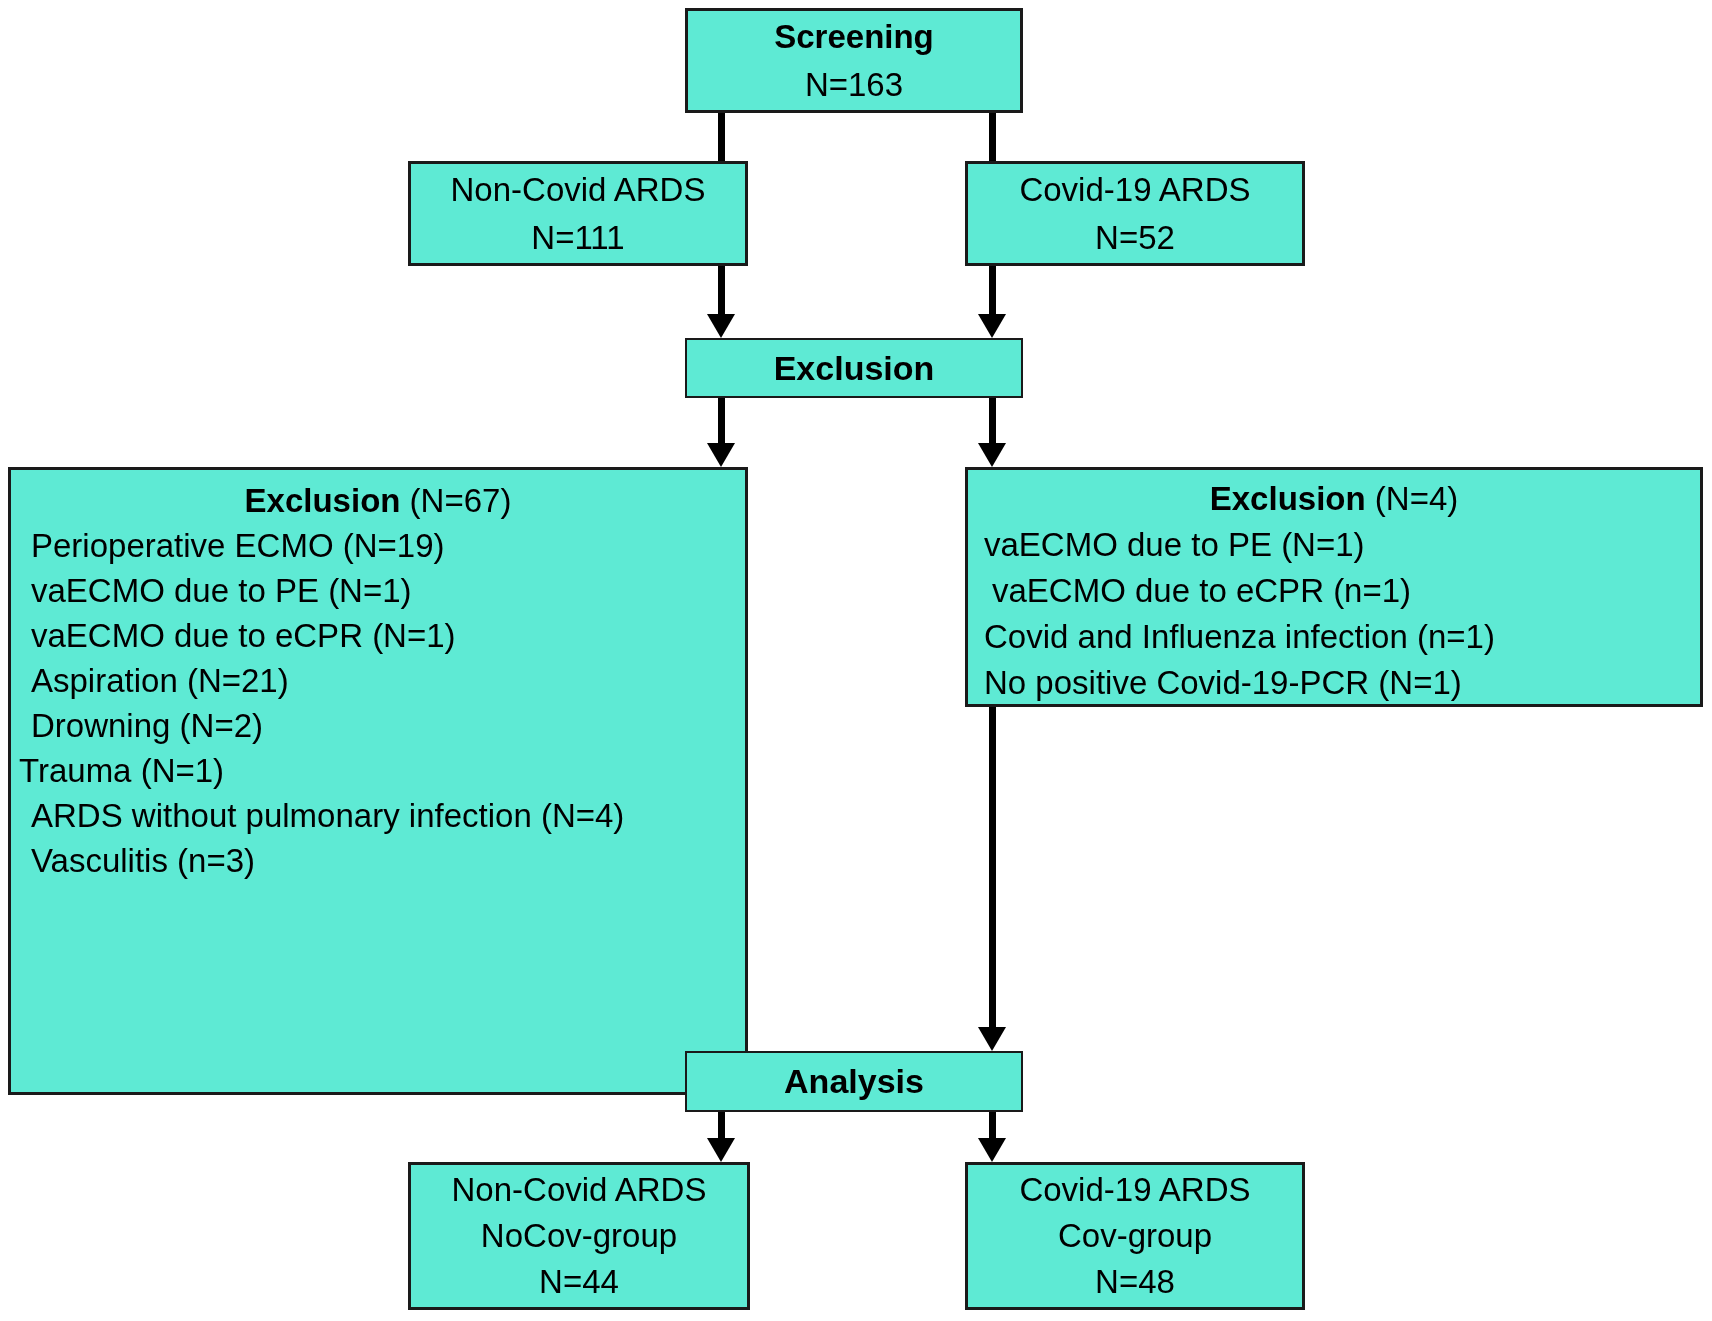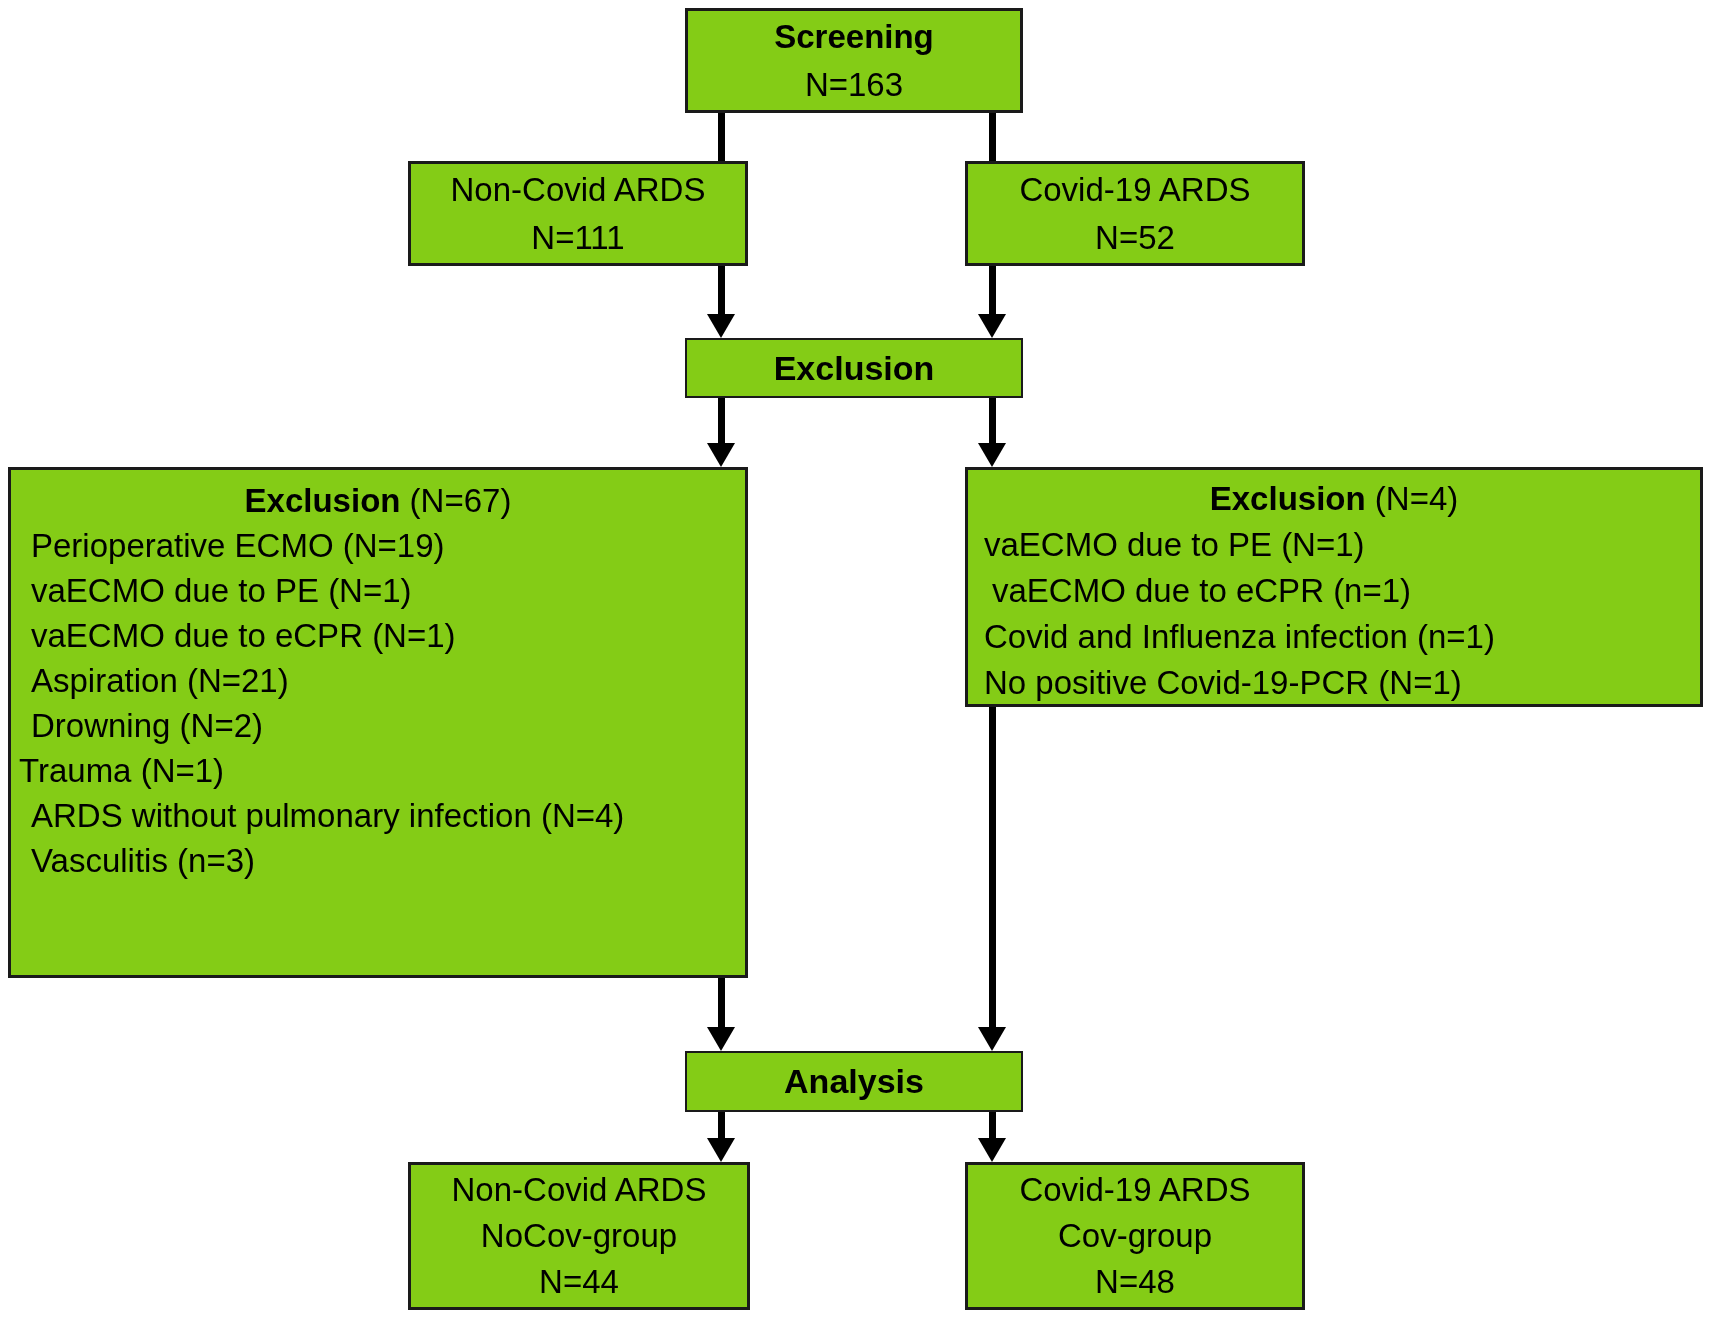--- a/index.html
+++ b/index.html
@@ -13,21 +13,21 @@
     height: 1321px;
     background: #ffffff;
     font-family: "Liberation Sans", sans-serif;
     color: #000000;
     overflow: hidden;
   }
   .box {
     position: absolute;
     box-sizing: border-box;
     border: 3px solid #1a1a1a;
-    background: #84cc16;
+    background: #5eead4;
     z-index: 2;
   }
   .center-content {
     display: flex;
     flex-direction: column;
     justify-content: center;
     align-items: center;
     text-align: center;
   }
   .txt {
@@ -117,21 +117,21 @@
 
   <div class="box center-content" style="left:965px; top:161px; width:340px; height:105px;">
     <div class="txt">Covid-19 ARDS</div>
     <div class="txt">N=52</div>
   </div>
 
   <div class="box center-content" style="left:685px; top:338px; width:338px; height:60px; border-width:2px;">
     <div class="bar-label">Exclusion</div>
   </div>
 
-  <div class="box" style="left:8px; top:467px; width:740px; height:511px; padding-top:8px;">
+  <div class="box" style="left:8px; top:467px; width:740px; height:628px; padding-top:8px;">
     <div class="list-box-heading lh45">
       <span class="bold">Exclusion</span><span> (N=67)</span>
     </div>
     <div class="list-item lh45" style="padding-left:20px;">Perioperative ECMO (N=19)</div>
     <div class="list-item lh45" style="padding-left:20px;">vaECMO due to PE (N=1)</div>
     <div class="list-item lh45" style="padding-left:20px;">vaECMO due to eCPR (N=1)</div>
     <div class="list-item lh45" style="padding-left:20px;">Aspiration (N=21)</div>
     <div class="list-item lh45" style="padding-left:20px;">Drowning (N=2)</div>
     <div class="list-item lh45" style="padding-left:8px;">Trauma (N=1)</div>
     <div class="list-item lh45" style="padding-left:20px;">ARDS without pulmonary infection (N=4)</div>

